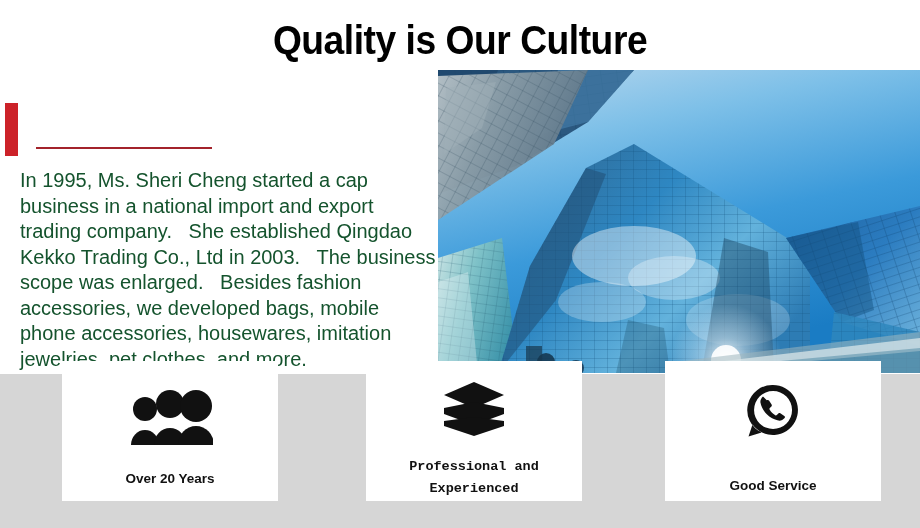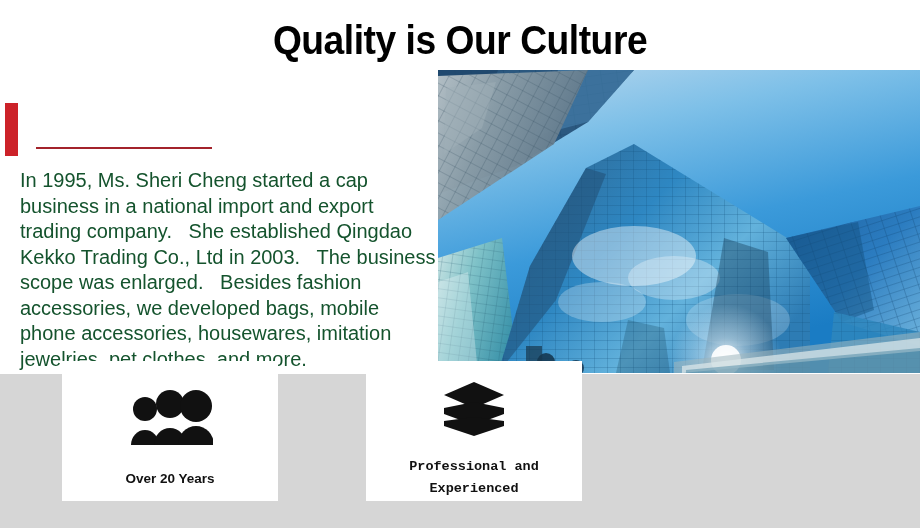--- a/index.html
+++ b/index.html
@@ -293,14 +293,29 @@
       <svg width="64" height="56" viewBox="0 0 64 56">
         <polygon points="32,2 62,15 32,28 2,15"></polygon>
         <polygon points="32,22 62,28 62,34 32,45 2,34 2,28"></polygon>
         <polygon points="32,37 62,41 62,46 32,56 2,46 2,41"></polygon>
       </svg>
     </div>
     <div class="card-label">Professional and
 Experienced</div>
   </div>
 
+  <div class="feature-card card-3">
+    <div class="card-icon">
+      <svg width="58" height="58" viewBox="0 0 58 58">
+        <path d="M29 3 a25 25 0 1 1 -20.5 39.4 L4.5 54.5 L17.6 50.6 A25 25 0 0 1 29 3 z
+                 M29 9 a19 19 0 1 0 0.1 38 A19 19 0 0 0 29 9 z"></path>
+        <path d="M22.8 18.3 c0.7 -0.6 1.7 -0.5 2.2 0.3 l2.6 4 c0.4 0.6 0.3 1.4 -0.2 1.9
+                 l-1.6 1.6 c-0.4 0.4 -0.5 1 -0.2 1.5 c1.3 2.4 3.3 4.4 5.7 5.7
+                 c0.5 0.3 1.1 0.2 1.5 -0.2 l1.6 -1.6 c0.5 -0.5 1.3 -0.6 1.9 -0.2
+                 l4 2.6 c0.8 0.5 0.9 1.5 0.3 2.2 c-1.6 1.8 -4 3 -6.3 2.5
+                 c-4.3 -0.9 -8.4 -3.2 -11.5 -6.3 c-3.1 -3.1 -5.4 -7.2 -6.3 -11.5
+                 c-0.5 -2.3 0.7 -4.7 2.5 -6.3 z"></path>
+      </svg>
+    </div>
+    <div class="card-label">Good Service</div>
+  </div>
 
 </div>
 
 </body></html>

